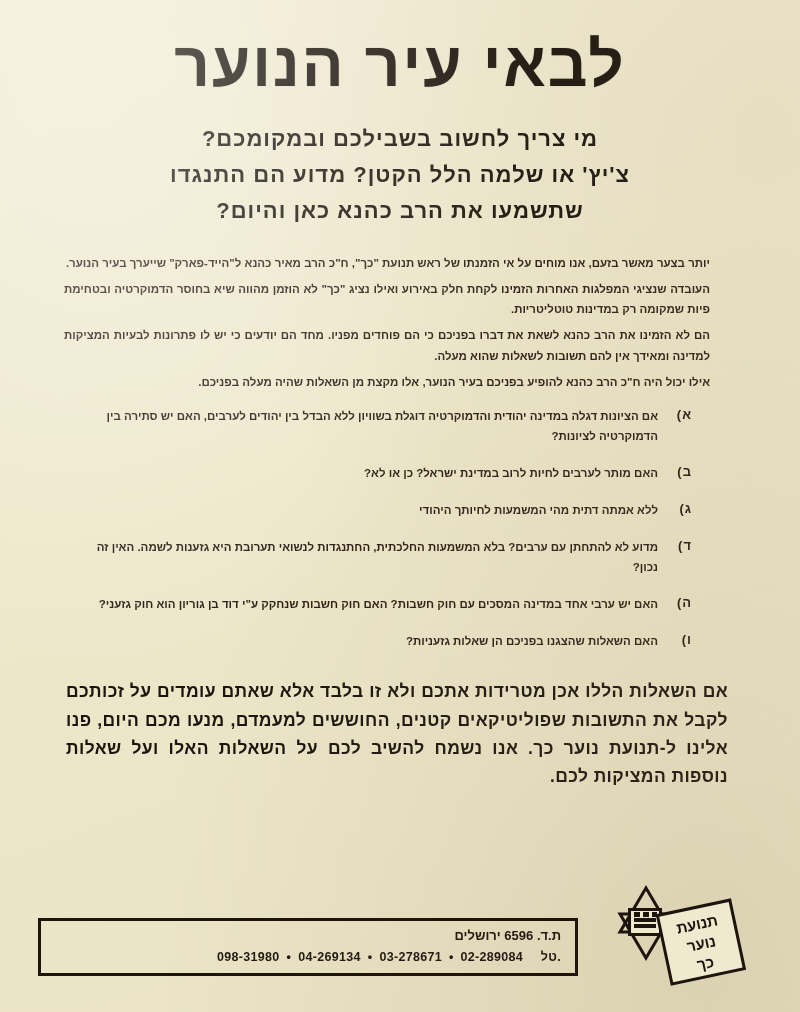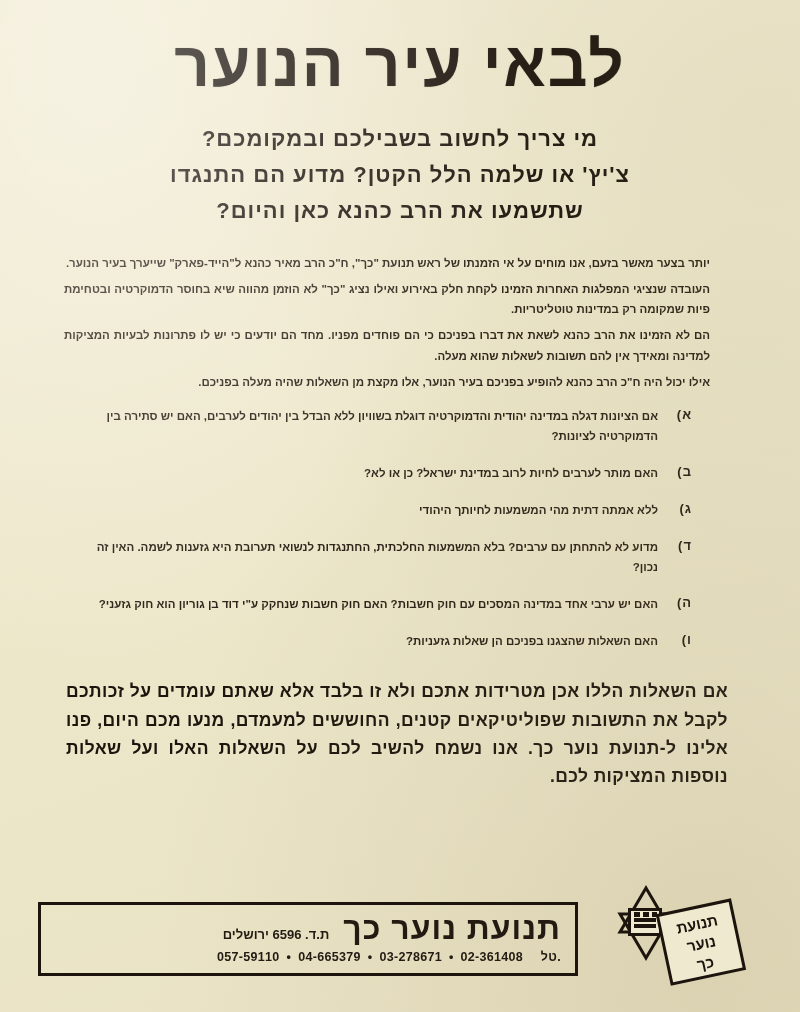--- a/index.html
+++ b/index.html
@@ -229,22 +229,21 @@
           <rect x="66" y="28" width="74" height="70" fill="#efe9cf" stroke="#1c140d" stroke-width="3"></rect>
           <text x="103" y="50" text-anchor="middle" font-family="Liberation Sans, sans-serif" font-size="15" font-weight="bold" fill="#1c140d" direction="rtl">תנועת</text>
           <text x="103" y="70" text-anchor="middle" font-family="Liberation Sans, sans-serif" font-size="15" font-weight="bold" fill="#1c140d" direction="rtl">נוער</text>
           <text x="103" y="90" text-anchor="middle" font-family="Liberation Sans, sans-serif" font-size="15" font-weight="bold" fill="#1c140d" direction="rtl">כך</text>
         </g>
       </svg>
     </div>
 
     <div class="contact-box">
       <div class="contact-line1">
-        <div class="org-name">תנועת נוער כך</div>
         <div class="org-address">ת.ד. 6596 ירושלים</div>
       </div>
       <div class="phones">
-        <span>057-59110</span><span class="sep">•</span><span>04-665379</span><span class="sep">•</span><span>03-278671</span><span class="sep">•</span><span>02-361408</span><span class="sep"> </span><span>טל.</span>
+        <span>098-31980</span><span class="sep">•</span><span>04-269134</span><span class="sep">•</span><span>03-278671</span><span class="sep">•</span><span>02-289084</span><span class="sep"> </span><span>טל.</span>
       </div>
     </div>
 
   </div>
 </div>
 
 </body></html>

